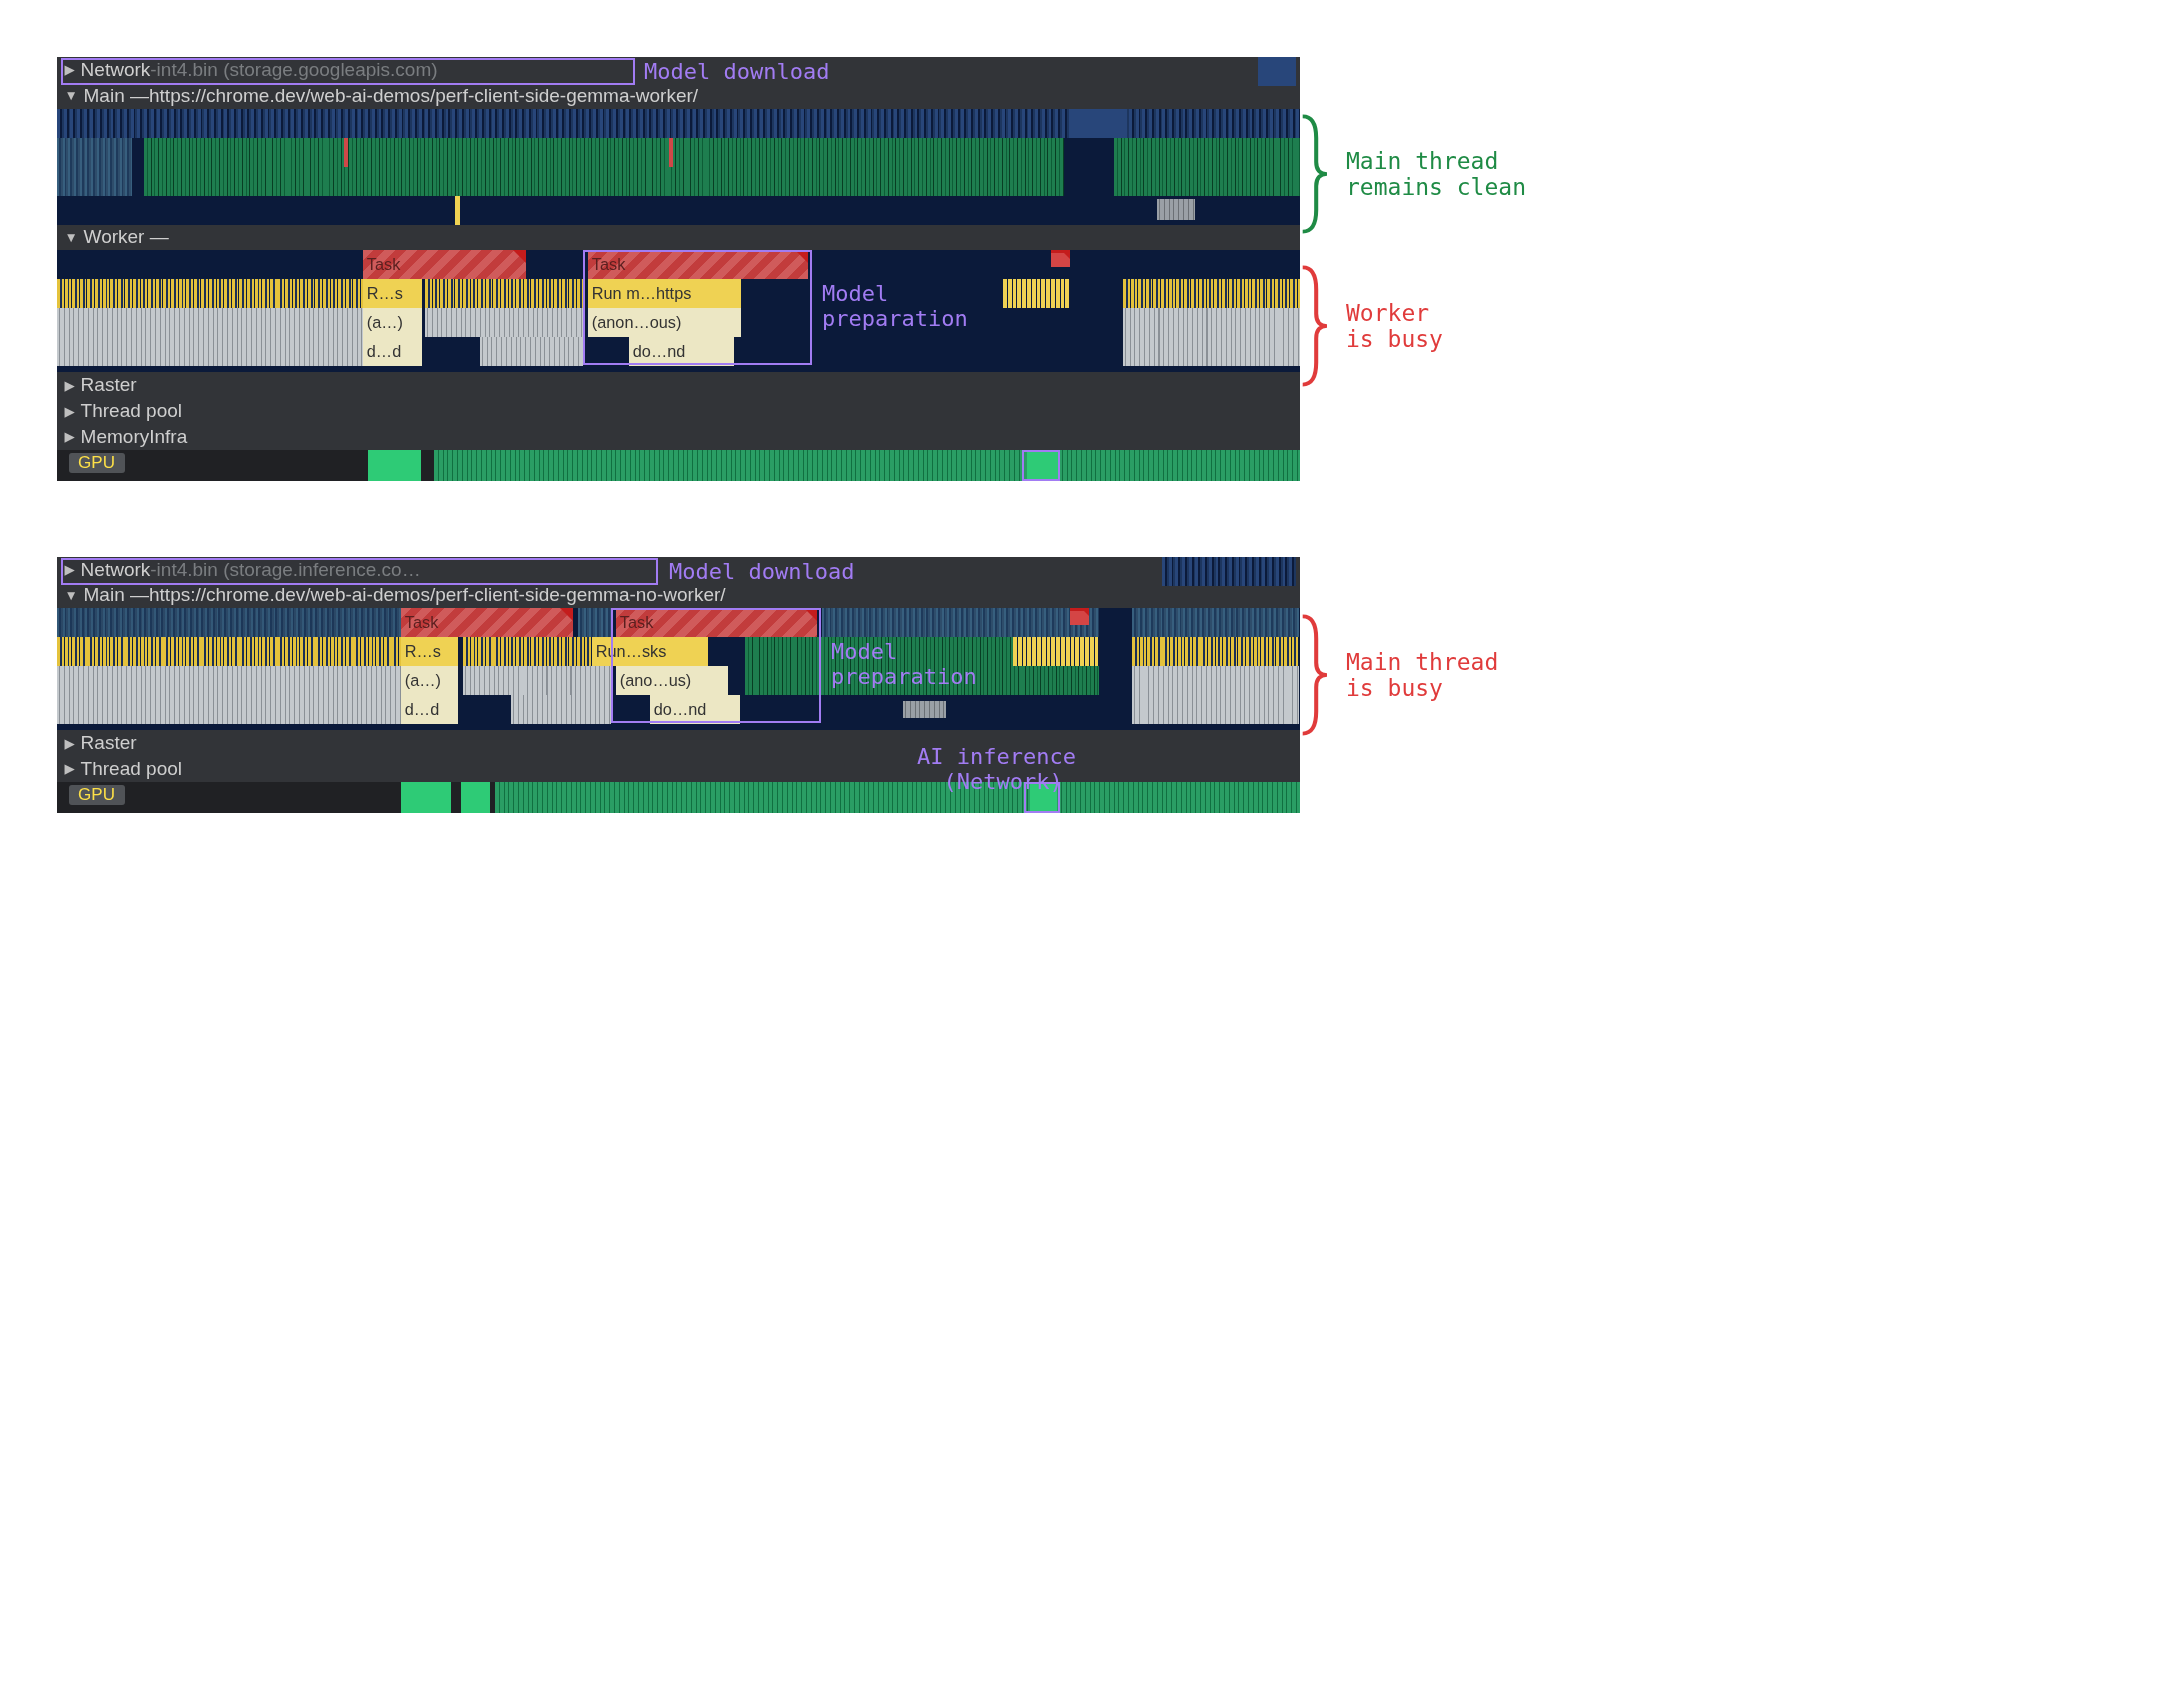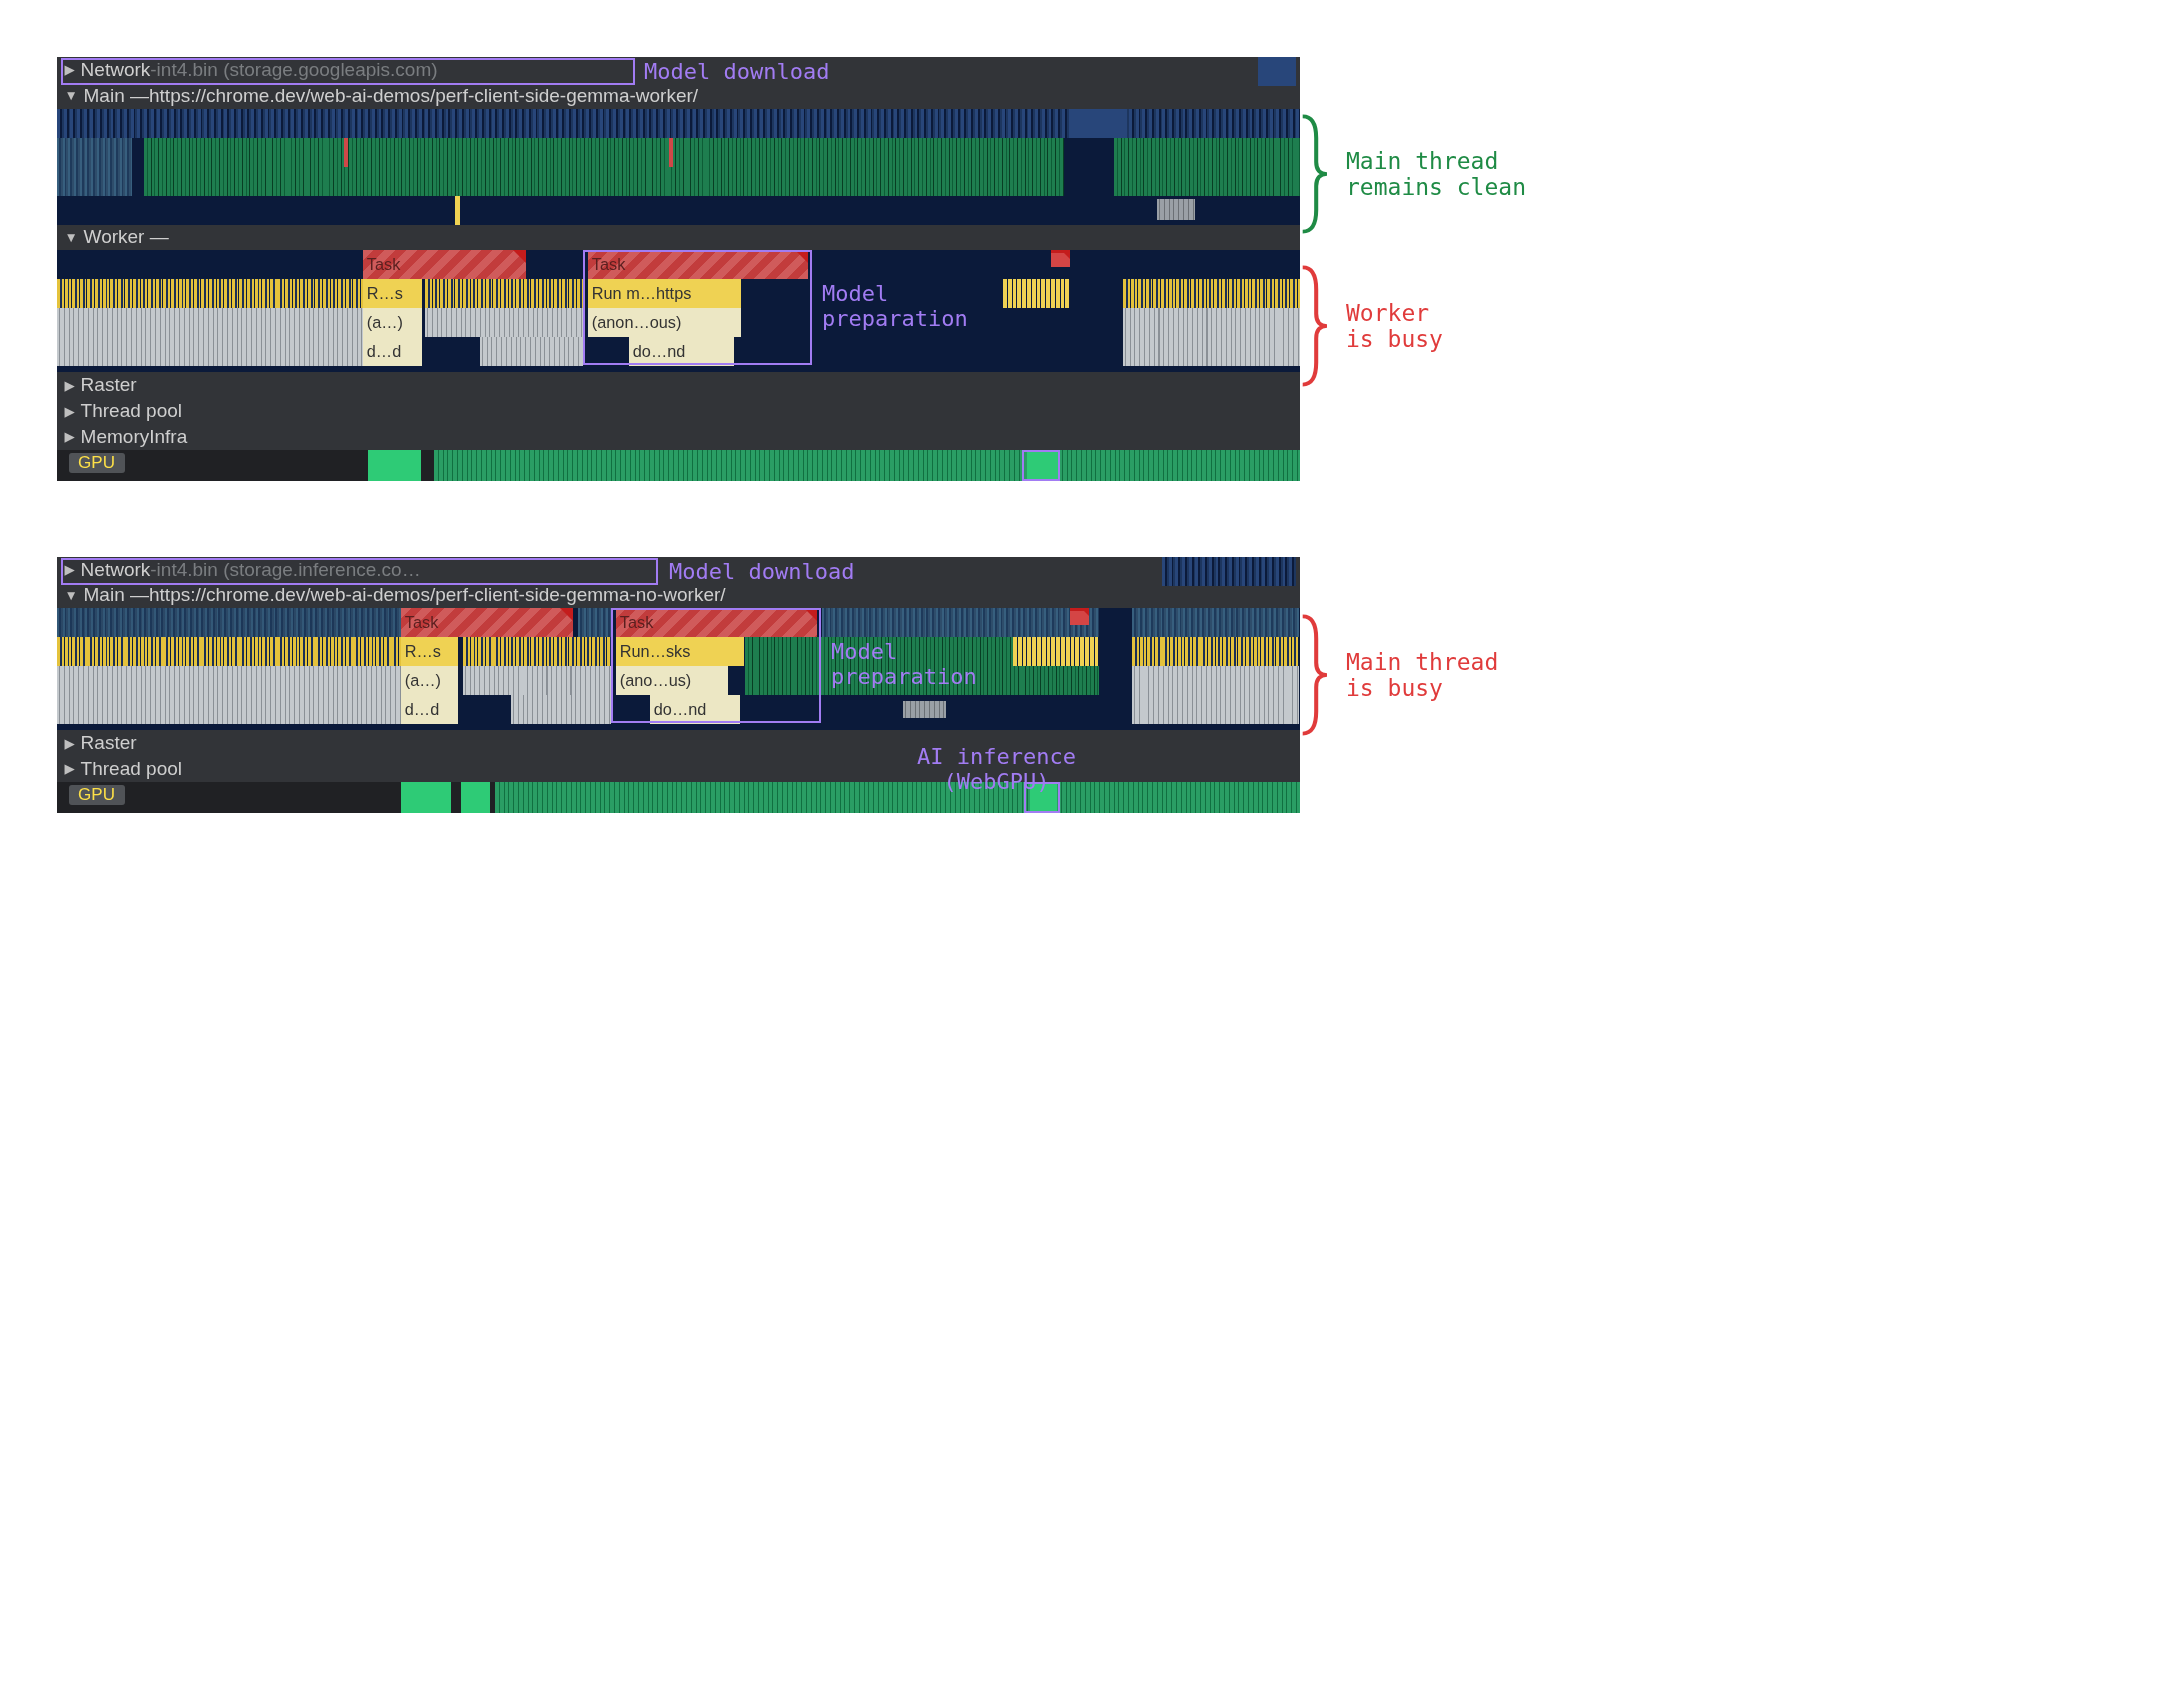--- a/index.html
+++ b/index.html
@@ -323,21 +323,21 @@
         <div class="seg stripes-gy" style="position:absolute;left:1075px;width:167px"></div>
         <span class="tiny-red-marker" style="left:1013px"></span>
       </div>
 
       <div class="row">
         <div class="seg stripes-yb" style="width:344px"></div>
         <div class="block yellow" style="left:344px;width:57px">
             <span>R…s</span>
           </div>
         <div class="seg stripes-yb" style="position:absolute;left:406px;width:148px"></div>
-        <div class="block yellow" style="left:559px;width:128px">
+        <div class="block yellow" style="left:535px;width:116px">
             <span>Run…sks</span>
           </div>
         <div class="seg stripes-gb" style="position:absolute;left:688px;width:268px"></div>
         <div class="yellow-burst" style="position:absolute;left:956px;height:100%;width:86px;"></div>
         <div class="seg navy" style="position:absolute;left:1042px;width:33px"></div>
         <div class="seg stripes-yb" style="position:absolute;left:1075px;width:167px"></div>
       </div>
 
       <div class="row">
         <div class="seg stripes-ltgrey" style="width:344px"></div>
@@ -392,21 +392,21 @@
         <div class="seg" style="width:29px;background:#2ecb76"></div>
         <div class="seg dark-area" style="width:5.7px"></div>
         <div class="seg stripes-green2" style="width:535px"></div>
         <div class="seg" style="width:27px;background:#2ecb76"></div>
         <div class="seg stripes-green2" style="flex:1"></div>
       </div>
       <div class="gpu-label">GPU</div>
       <div class="highlight-box" style="left:967px;top:0;width:36px;height:31px;"></div>
     </div>
     <div class="ann" style="left:860px;top:187px;">AI inference
-  (WebGPU)</div>
+  (Network)</div>
   </div>
 
   <div style="display:flex;flex-direction:column;align-self:stretch;">
     <div style="height:57px"></div>
     <div class="side-group" style="height:122px;">
       <div class="brace">
           <svg viewBox="0 0 20 100" preserveAspectRatio="none">
             <path d="M2 2 Q12 2 12 20 L12 40 Q12 50 20 50 Q12 50 12 60 L12 80 Q12 98 2 98" fill="none" stroke="#e03b3b" stroke-width="3"></path>
           </svg>
         </div>

